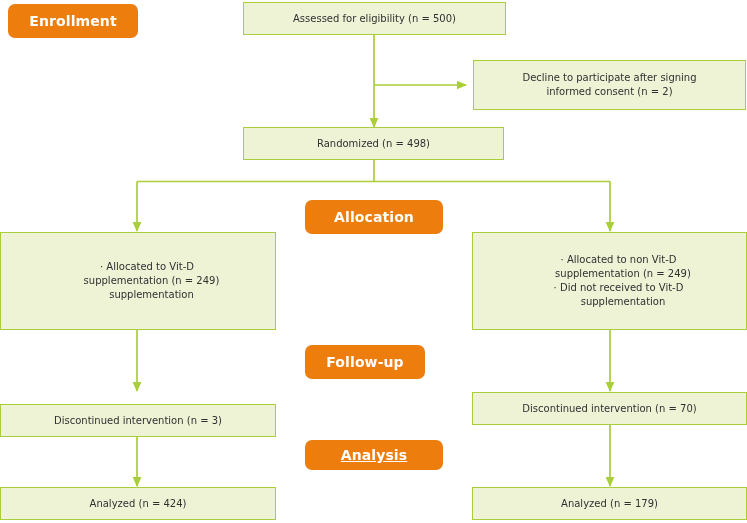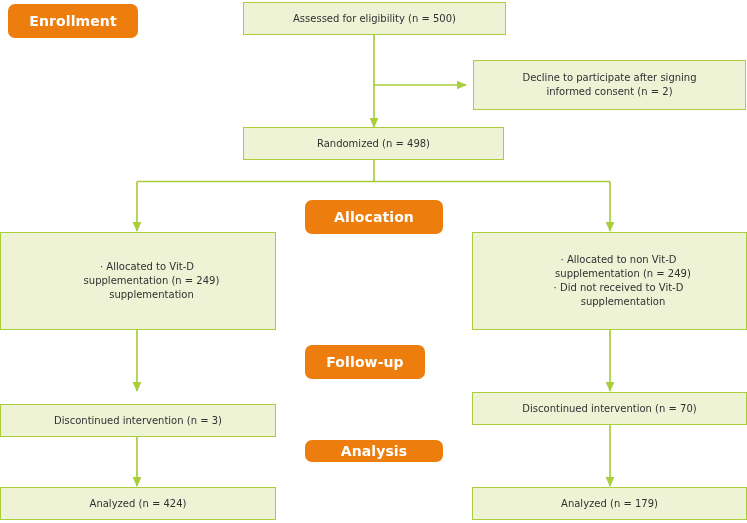--- a/index.html
+++ b/index.html
@@ -103,21 +103,21 @@
       <line x1="610" y1="425" x2="610" y2="486" marker-end="url(#arrowhead)"></line>
     </g>
   </svg>
 
   <div class="badge" style="left:8px;  top:4px;   width:130px; height:34px;">Enrollment</div>
 
   <div class="badge" style="left:305px; top:200px; width:138px; height:34px;">Allocation</div>
 
   <div class="badge" style="left:305px; top:345px; width:120px; height:34px;">Follow-up</div>
 
-  <div class="badge" style="left:305px; top:440px; width:138px; height:22px;">Analysis</div>
+  <div class="badge" style="left:305px; top:440px; width:138px; height:30px;text-decoration:underline;">Analysis</div>
 
   <div class="box" style="left:243px; top:2px; width:263px; height:33px;">
     <span class="lines">
       <span class="line">Assessed for eligibility (n = 500)</span>
     </span>
   </div>
 
   <div class="box" style="left:473px; top:60px; width:273px; height:50px;">
     <span class="lines">
       <span class="line">Decline to participate after signing</span>

